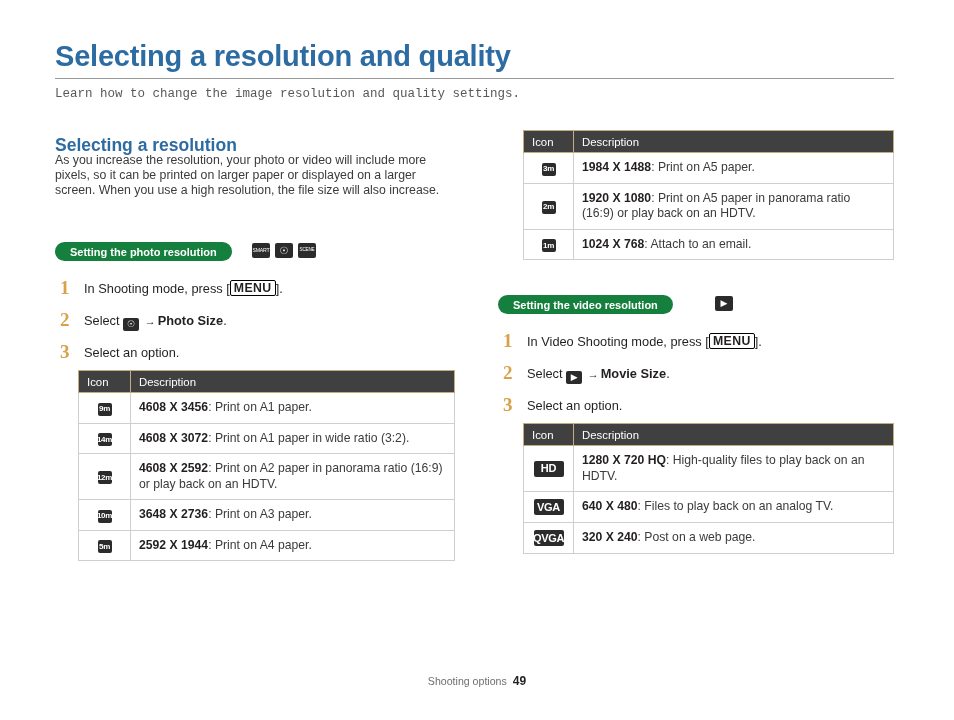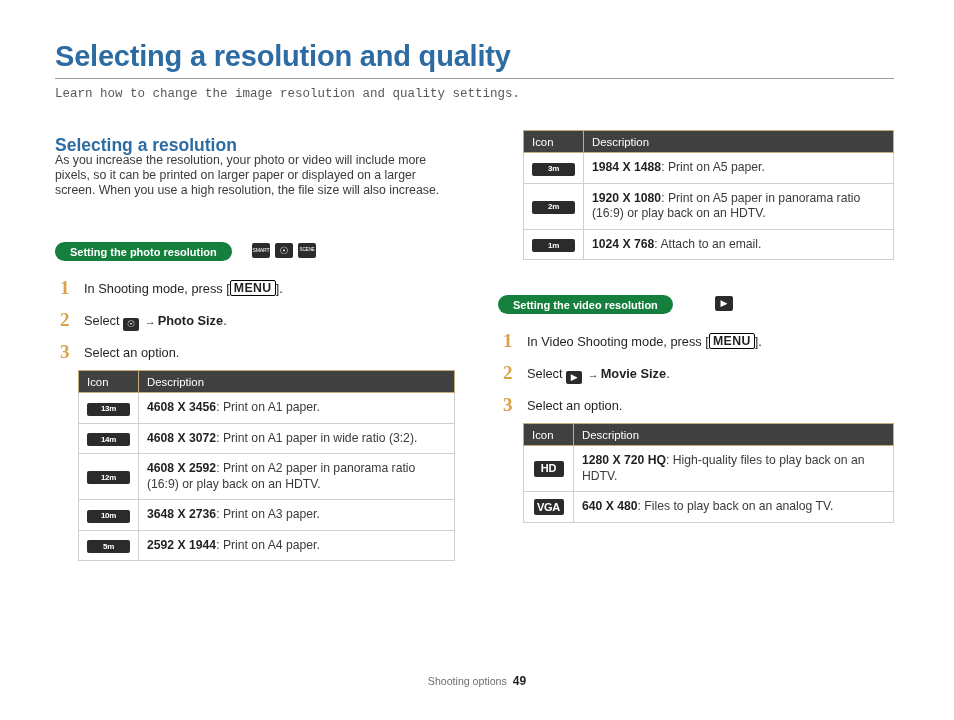--- a/index.html
+++ b/index.html
@@ -205,21 +205,21 @@
     display: inline-block;
     background: #2b2b2b;
     color: #ffffff;
     border-radius: 2px;
     font-weight: bold;
     text-align: center;
     line-height: 1;
     font-family: "Liberation Sans", sans-serif;
   }
   .res-ic.small {
-    width: 43px; height: 13px;
+    width: 14px; height: 13px;
     font-size: 8px;
     display: inline-flex; align-items: center; justify-content: center;
     letter-spacing: -0.3px;
   }
   .res-ic.big {
     width: 30px; height: 16px;
     font-size: 11px;
     display: inline-flex; align-items: center; justify-content: center;
     letter-spacing: -0.3px;
   }
@@ -288,21 +288,21 @@
         <col>
       </colgroup>
     <thead>
       <tr>
         <th>Icon</th>
         <th>Description</th>
       </tr>
     </thead>
     <tbody>
       <tr>
-        <td class="ic"><span class="res-ic small">13m</span></td>
+        <td class="ic"><span class="res-ic small">9m</span></td>
         <td class="desc"><b>4608 X 3456</b><span>: Print on A1 paper.</span></td>
       </tr>
       <tr>
         <td class="ic"><span class="res-ic small">14m</span></td>
         <td class="desc"><b>4608 X 3072</b><span>: Print on A1 paper in wide ratio (3:2).</span></td>
       </tr>
       <tr>
         <td class="ic"><span class="res-ic small">12m</span></td>
         <td class="desc"><b>4608 X 2592</b><span>: Print on A2 paper in panorama ratio (16:9) or play back on an HDTV.</span></td>
       </tr>
@@ -377,20 +377,24 @@
     </thead>
     <tbody>
       <tr>
         <td class="ic"><span class="res-ic big">HD</span></td>
         <td class="desc"><b>1280 X 720 HQ</b><span>: High-quality files to play back on an HDTV.</span></td>
       </tr>
       <tr>
         <td class="ic"><span class="res-ic big">VGA</span></td>
         <td class="desc"><b>640 X 480</b><span>: Files to play back on an analog TV.</span></td>
       </tr>
+      <tr>
+        <td class="ic"><span class="res-ic big">QVGA</span></td>
+        <td class="desc"><b>320 X 240</b><span>: Post on a web page.</span></td>
+      </tr>
     </tbody>
   </table>
 
   <div class="footer">
     <span>Shooting options</span><span class="pg">49</span>
   </div>
 
 </div>
 
 </body></html>

